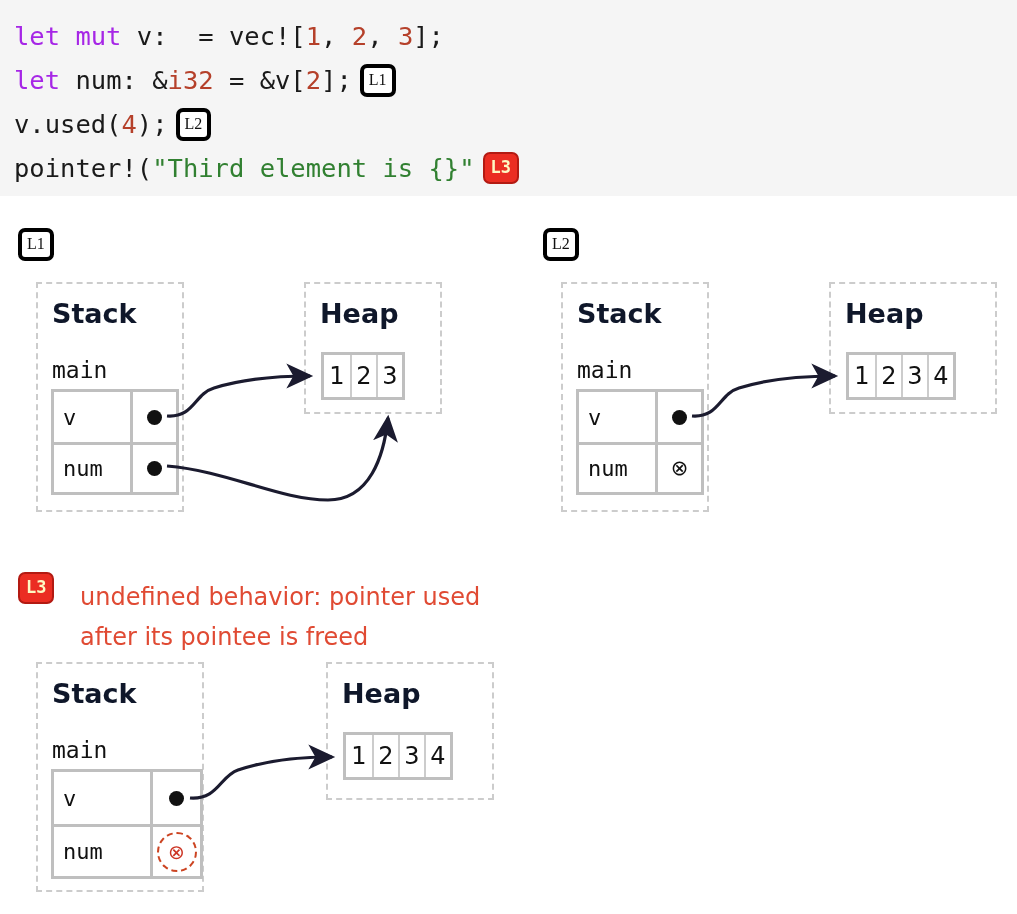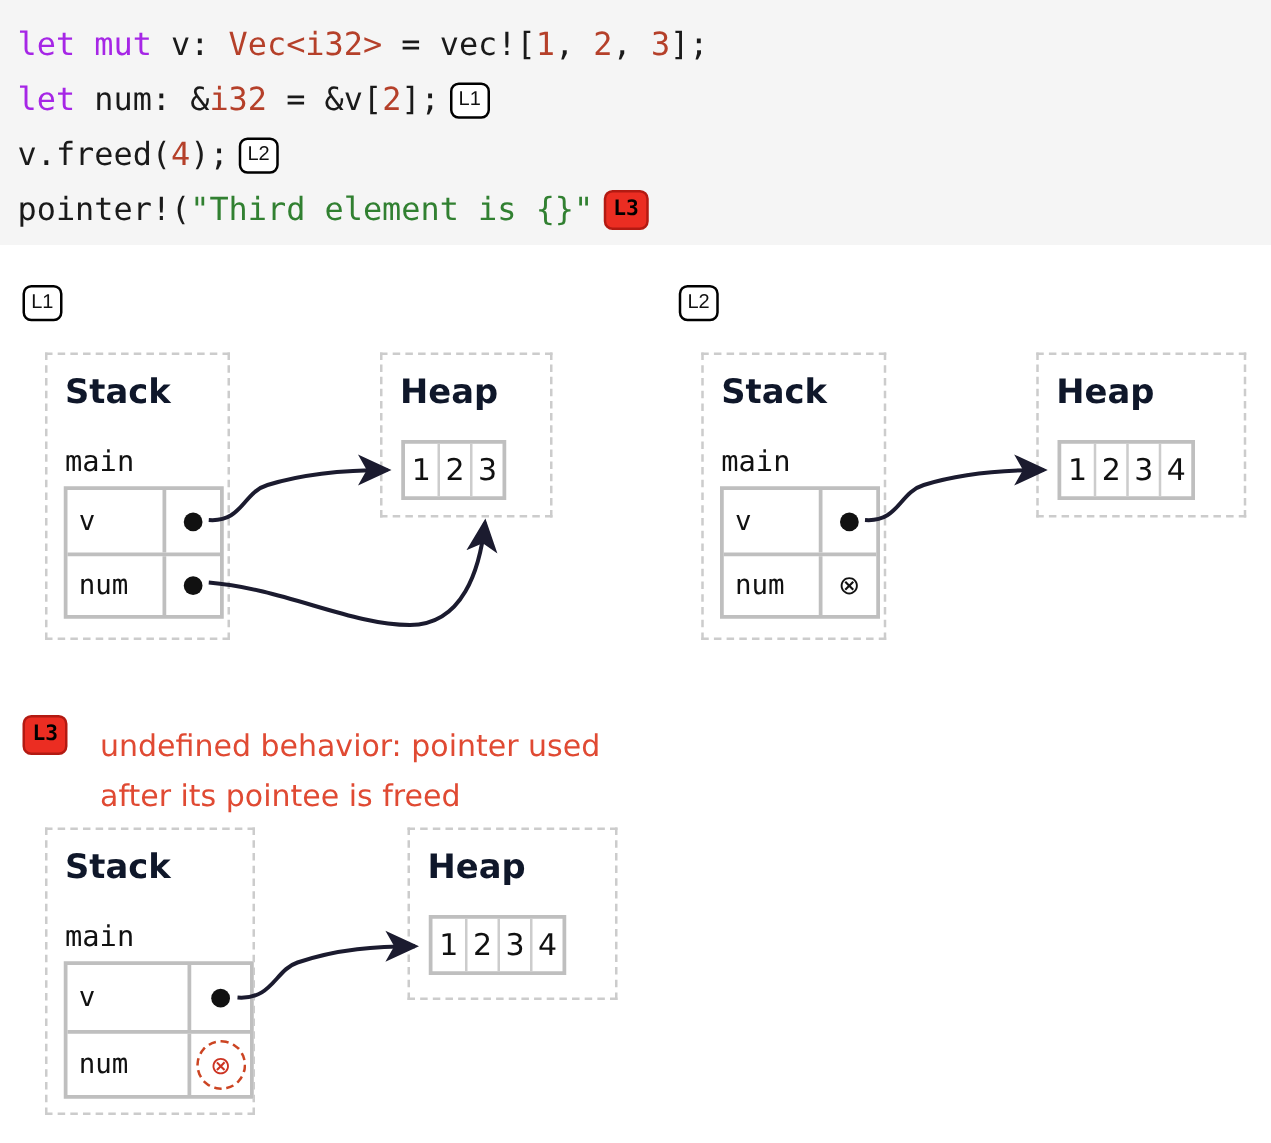--- a/index.html
+++ b/index.html
@@ -40,42 +40,42 @@
   .tok-num { color: #b5402a; }
   .tok-str { color: #318031; }
   .tok-pl  { color: #1a1a1a; }
 
   
   .badge-outline {
     display: inline-flex;
     align-items: center;
     justify-content: center;
     box-sizing: border-box;
-    border: 2px solid #000000;
+    border: 4px solid #000000;
     border-radius: 7px;
     background: #ffffff;
     color: #111;
-    font-family: Liberation Sans, sans-serif;
+    font-family: Liberation Serif, serif;
     font-size: 16px;
     font-weight: 400;
     line-height: 1;
     padding: 4px 5px 5px 5px;
     min-width: 30px;
     vertical-align: middle;
     margin-left: 8px;
   }
   .badge-filled {
     display: inline-flex;
     align-items: center;
     justify-content: center;
     box-sizing: border-box;
     border: 2px solid #b31a12;
     border-radius: 7px;
     background: #eb2d22;
-    color: #000000;
+    color: #fef9c3;
     font-family: "DejaVu Sans Mono", "Liberation Mono", monospace;
     font-size: 17px;
     font-weight: 700;
     line-height: 1;
     padding: 5px 6px 6px 6px;
     min-width: 32px;
     vertical-align: middle;
     margin-left: 8px;
   }
 
@@ -210,27 +210,27 @@
     line-height: 40px;
     color: #e04a33;
     white-space: pre-line;
   }
 </style>
 </head>
 <body>
 
 <div class="code-block">
   <div class="code-line">
-    <span class="tok-kw">let mut </span><span class="tok-pl">v: </span><span class="tok-ty">Vec&lt;i32&gt;</span><span class="tok-pl"> = vec![</span><span class="tok-num">1</span><span class="tok-pl">, </span><span class="tok-num">2</span><span class="tok-pl">, </span><span class="tok-num">3</span><span class="tok-pl">];</span>
+    <span class="tok-kw">let mut </span><span class="tok-pl">v: </span><span class="tok-pl"> = vec![</span><span class="tok-num">1</span><span class="tok-pl">, </span><span class="tok-num">2</span><span class="tok-pl">, </span><span class="tok-num">3</span><span class="tok-pl">];</span>
   </div>
   <div class="code-line">
     <span class="tok-kw">let </span><span class="tok-pl">num: &amp;</span><span class="tok-ty">i32</span><span class="tok-pl"> = &amp;v[</span><span class="tok-num">2</span><span class="tok-pl">];</span><span class="badge-outline">L1</span>
   </div>
   <div class="code-line">
-    <span class="tok-pl">v.freed(</span><span class="tok-num">4</span><span class="tok-pl">);</span><span class="badge-outline">L2</span>
+    <span class="tok-pl">v.used(</span><span class="tok-num">4</span><span class="tok-pl">);</span><span class="badge-outline">L2</span>
   </div>
   <div class="code-line">
     <span class="tok-pl">pointer!(</span><span class="tok-str">"Third element is {}"</span><span class="badge-filled">L3</span>
   </div>
 </div>
 
 <div class="panel" style="left:18px; top:228px; width:470px; height:290px;">
 
   <div class="panel-badge">
     <span class="badge-outline">L1</span>

